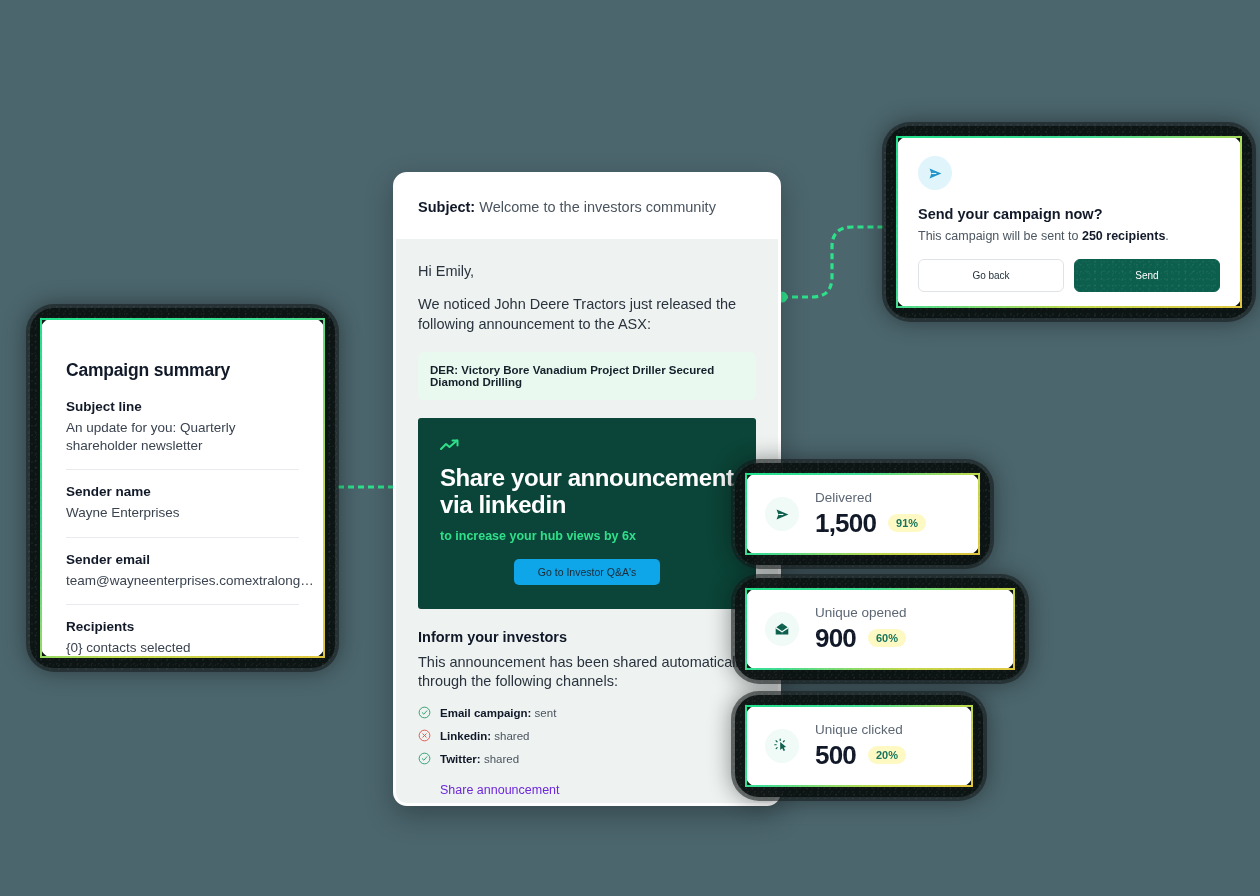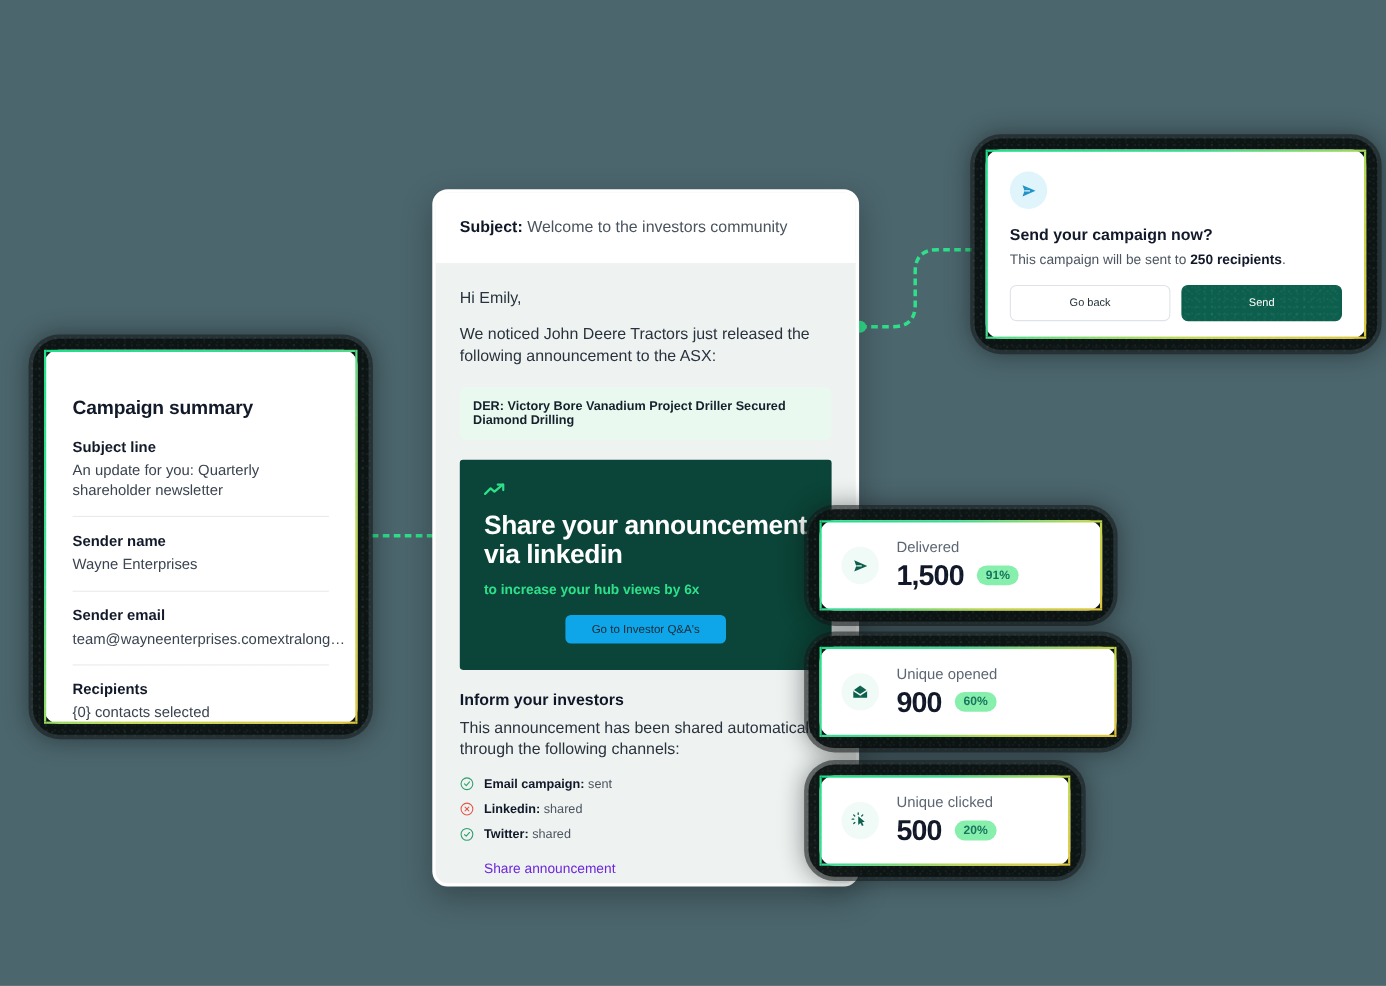--- a/index.html
+++ b/index.html
@@ -113,32 +113,32 @@
     flex: 1; border-radius: 6px; padding: 10px 0; font-size: 10px;
     font-family: inherit; cursor: pointer;
   }
   #go-back-button { background: #fff; border: 1px solid #dfe3e8; color: #1c2a33; }
   #send-button { background: #0d5f4d; border: 1px solid #0d5f4d; color: #fff; }
 
   
   .statcard {
     height: 82px; padding: 0 18px; display: flex; align-items: center; gap: 16px;
   }
-  #stat-0 { left: 745px; top: 473px; width: 257px; }
+  #stat-0 { left: 745px; top: 473px; width: 235px; }
   #stat-1 { left: 745px; top: 588px; width: 270px; }
   #stat-2 { left: 745px; top: 705px; width: 228px; }
   .stat-ico {
     width: 34px; height: 34px; flex: 0 0 34px; border-radius: 50%;
     background: #f0faf6; display: flex; align-items: center; justify-content: center;
   }
   .stat-label { font-size: 13.5px; color: #5b6672; margin-bottom: 3px; }
   .stat-row { display: flex; align-items: center; gap: 12px; }
   .stat-value { font-size: 26px; font-weight: 700; color: #101828; letter-spacing: -.8px; }
   .stat-pct {
-    background: #86efac; color: #16745c; font-size: 11px; font-weight: 700;
+    background: #fef9c3; color: #16745c; font-size: 11px; font-weight: 700;
     border-radius: 10px; padding: 3px 8px;
   }
 
   
   .connector { position: absolute; pointer-events: none; }
 </style>
 </head>
 <body>
 
 <div id="stage">

